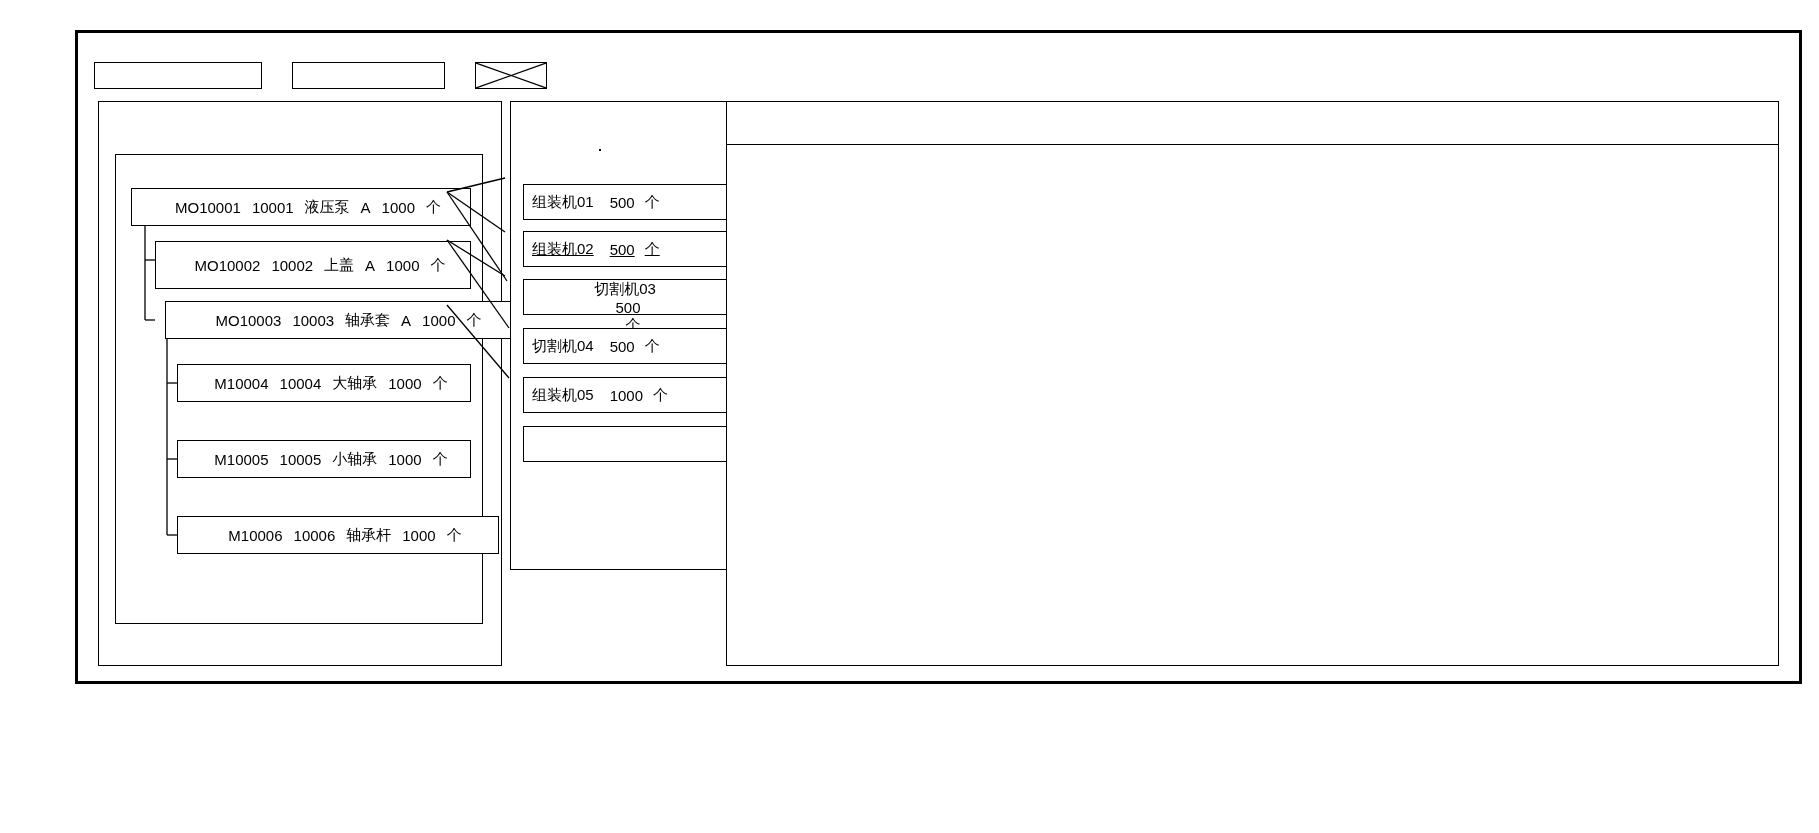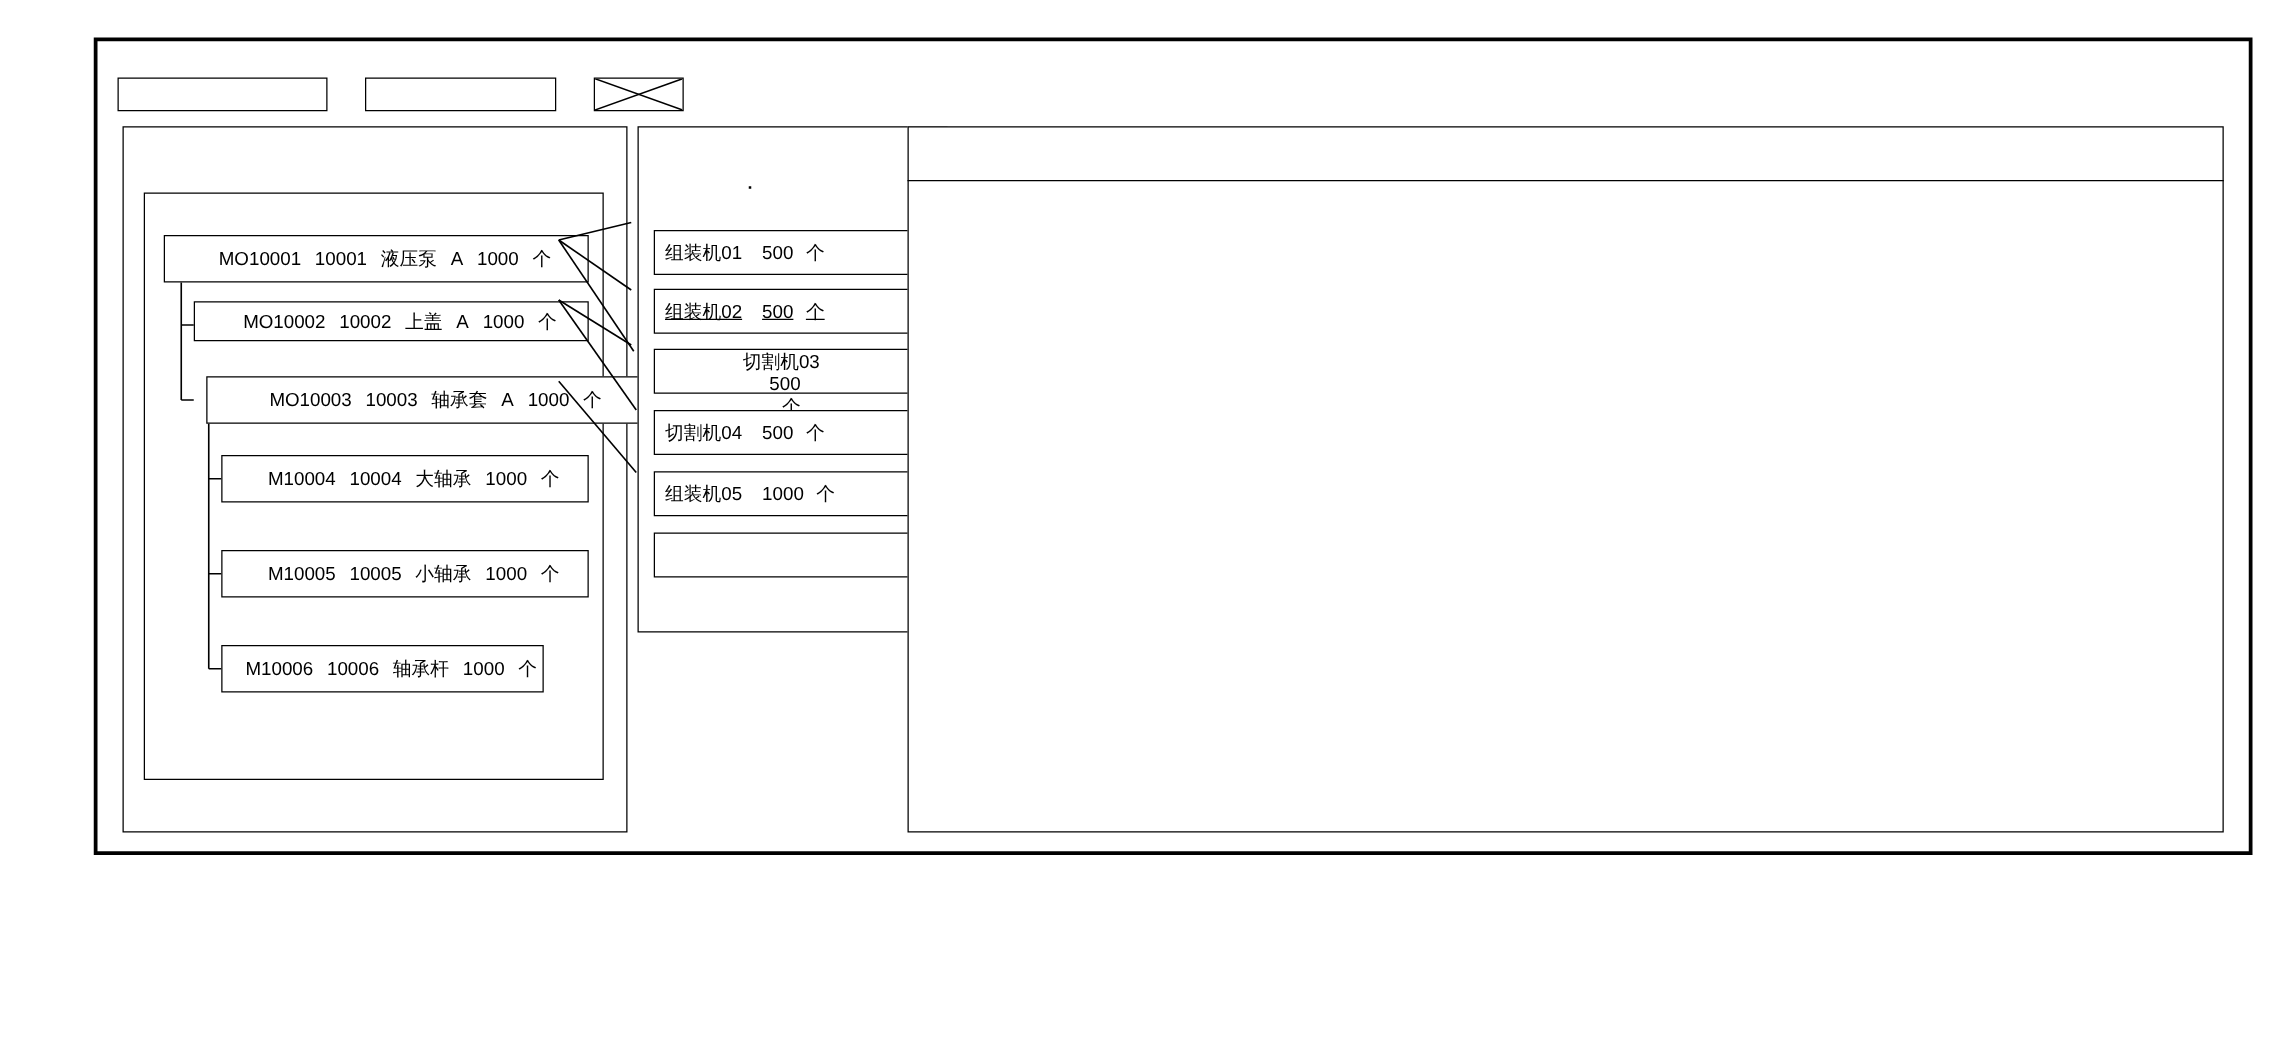--- a/index.html
+++ b/index.html
@@ -24,21 +24,21 @@
   .tb-box.one{left:0;width:168px;}
   .tb-box.two{left:198px;width:153px;}
   .tb-box.three{left:381px;width:72px;}
   .tb-x{position:absolute;left:0;top:0;width:100%;height:100%;}
 
   
   .panel{
     position:absolute;border:1.4px solid #000;box-sizing:border-box;background:#fff;
   }
   .panel-left{left:20px;top:68px;width:404px;height:565px;}
-  .panel-mid{left:432px;top:68px;width:248px;height:405px;}
+  .panel-mid{left:432px;top:68px;width:248px;height:469px;}
   .panel-right{left:648px;top:68px;width:1053px;height:565px;}
 
   .panel-right .rp-headline{
     position:absolute;left:-1px;top:42px;width:1053px;height:0;
     border-top:1.4px solid #000;
   }
 
   
   .col-headers{
     position:absolute;left:16px;top:22px;white-space:nowrap;
@@ -104,21 +104,21 @@
         <div class="node-inner">
           <span class="cell">MO10001</span>
           <span class="cell">10001</span>
           <span class="cell">液压泵</span>
           <span class="cell">A</span>
           <span class="cell">1000</span>
           <span class="cell">个</span>
         </div>
       </div>
 
-      <div class="node" style="left:56px;top:139px;width:316px;height:32px;">
+      <div class="node" style="left:56px;top:139px;width:316px;height:48px;">
         <div class="node-inner">
           <span class="cell">MO10002</span>
           <span class="cell">10002</span>
           <span class="cell">上盖</span>
           <span class="cell">A</span>
           <span class="cell">1000</span>
           <span class="cell">个</span>
         </div>
       </div>
 
@@ -146,21 +146,21 @@
       <div class="node" style="left:78px;top:338px;width:294px;height:38px;">
         <div class="node-inner">
           <span class="cell">M10005</span>
           <span class="cell">10005</span>
           <span class="cell">小轴承</span>
           <span class="cell">1000</span>
           <span class="cell">个</span>
         </div>
       </div>
 
-      <div class="node" style="left:78px;top:414px;width:258px;height:38px;">
+      <div class="node" style="left:78px;top:414px;width:322px;height:38px;">
         <div class="node-inner">
           <span class="cell">M10006</span>
           <span class="cell">10006</span>
           <span class="cell">轴承杆</span>
           <span class="cell">1000</span>
           <span class="cell">个</span>
         </div>
       </div>
 
       <svg style="position:absolute;left:0;top:0;width:404px;height:565px;">

